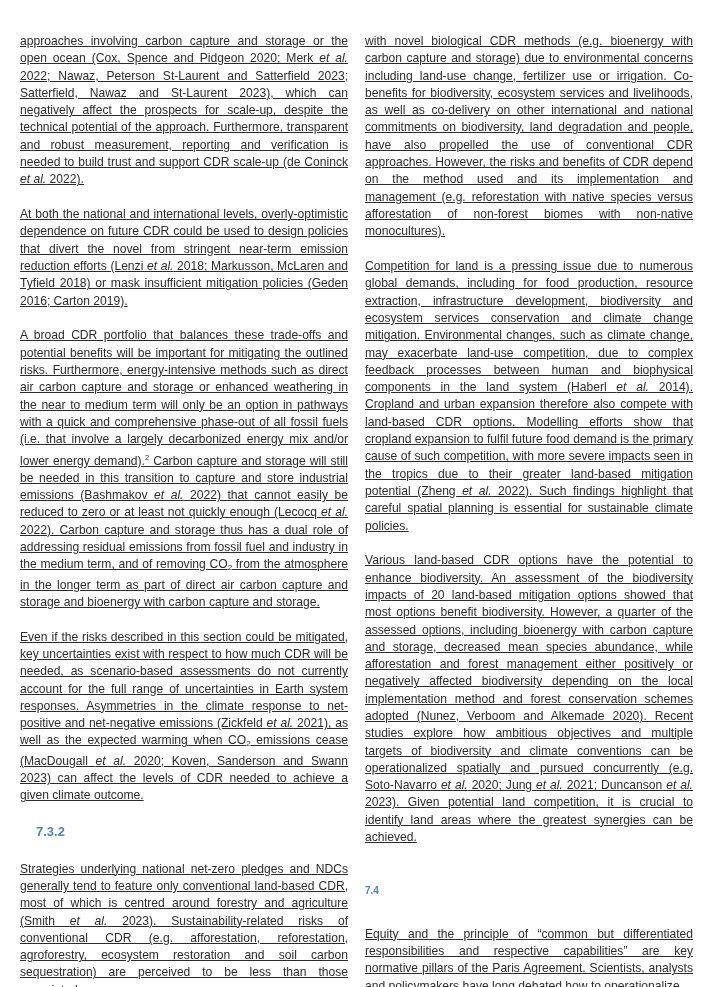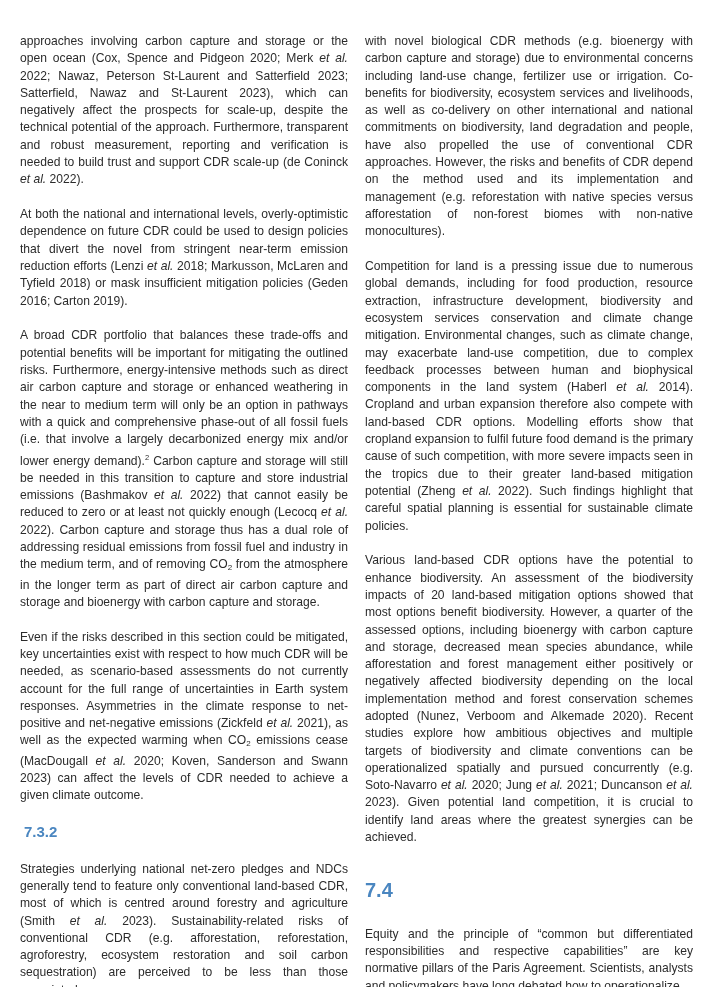--- a/index.html
+++ b/index.html
@@ -8,33 +8,33 @@
     font-family: "Liberation Sans", "DejaVu Sans", sans-serif;
     color: #2b2b2b;
   }
   .col {
     position: absolute; top: 33px; width: 328px;
     font-size: 12.1px; line-height: 17.3px;
     text-align: justify;
   }
   .col.left { left: 20px; }
   .col.right { left: 365px; top: 33px; width: 328px; }
-  p { margin: 0 0 17.5px 0; }
+  p { margin: 0 0 17.5px 0; text-decoration: underline; }
   .col.right p { margin: 0 0 17.5px 0; }
   .sub { font-size: 8px; vertical-align: -2px; }
   .sup { font-size: 7.5px; vertical-align: 5px; }
   em { font-style: italic; }
   .h3 {
     display: flex; color: #4a86c0; font-weight: bold;
-    font-size: 15px; line-height: 17px; margin: 18px 0 21px 4px;
+    font-size: 13px; line-height: 17px; margin: 18px 0 21px 16px;
   }
   .h3 .num { width: 41px; flex: none; }
   .h2 {
     display: flex; color: #4a86c0; font-weight: bold;
-    font-size: 20px; line-height: 17.5px; margin: 36px 0 26px 0;
+    font-size: 10px; line-height: 17.5px; margin: 36px 0 26px 0;
   }
   .h2 .num { width: 41px; flex: none; font-weight: bold; }
 </style>
 </head>
 <body>
 
 <div class="col left">
   <p><span>approaches involving carbon capture and storage or the open ocean (Cox, Spence and Pidgeon 2020; Merk </span><em>et al.</em><span> 2022; Nawaz, Peterson St-Laurent and Satterfield 2023; Satterfield, Nawaz and St-Laurent 2023), which can negatively affect the prospects for scale-up, despite the technical potential of the approach. Furthermore, transparent and robust measurement, reporting and verification is needed to build trust and support CDR scale-up (de Coninck </span><em>et al.</em><span> 2022).</span></p>
 
   <p><span>At both the national and international levels, overly-optimistic dependence on future CDR could be used to design policies that divert the novel from stringent near-term emission reduction efforts (Lenzi </span><em>et al.</em><span> 2018; Markusson, McLaren and Tyfield 2018) or mask insufficient mitigation policies (Geden 2016; Carton 2019).</span></p>

